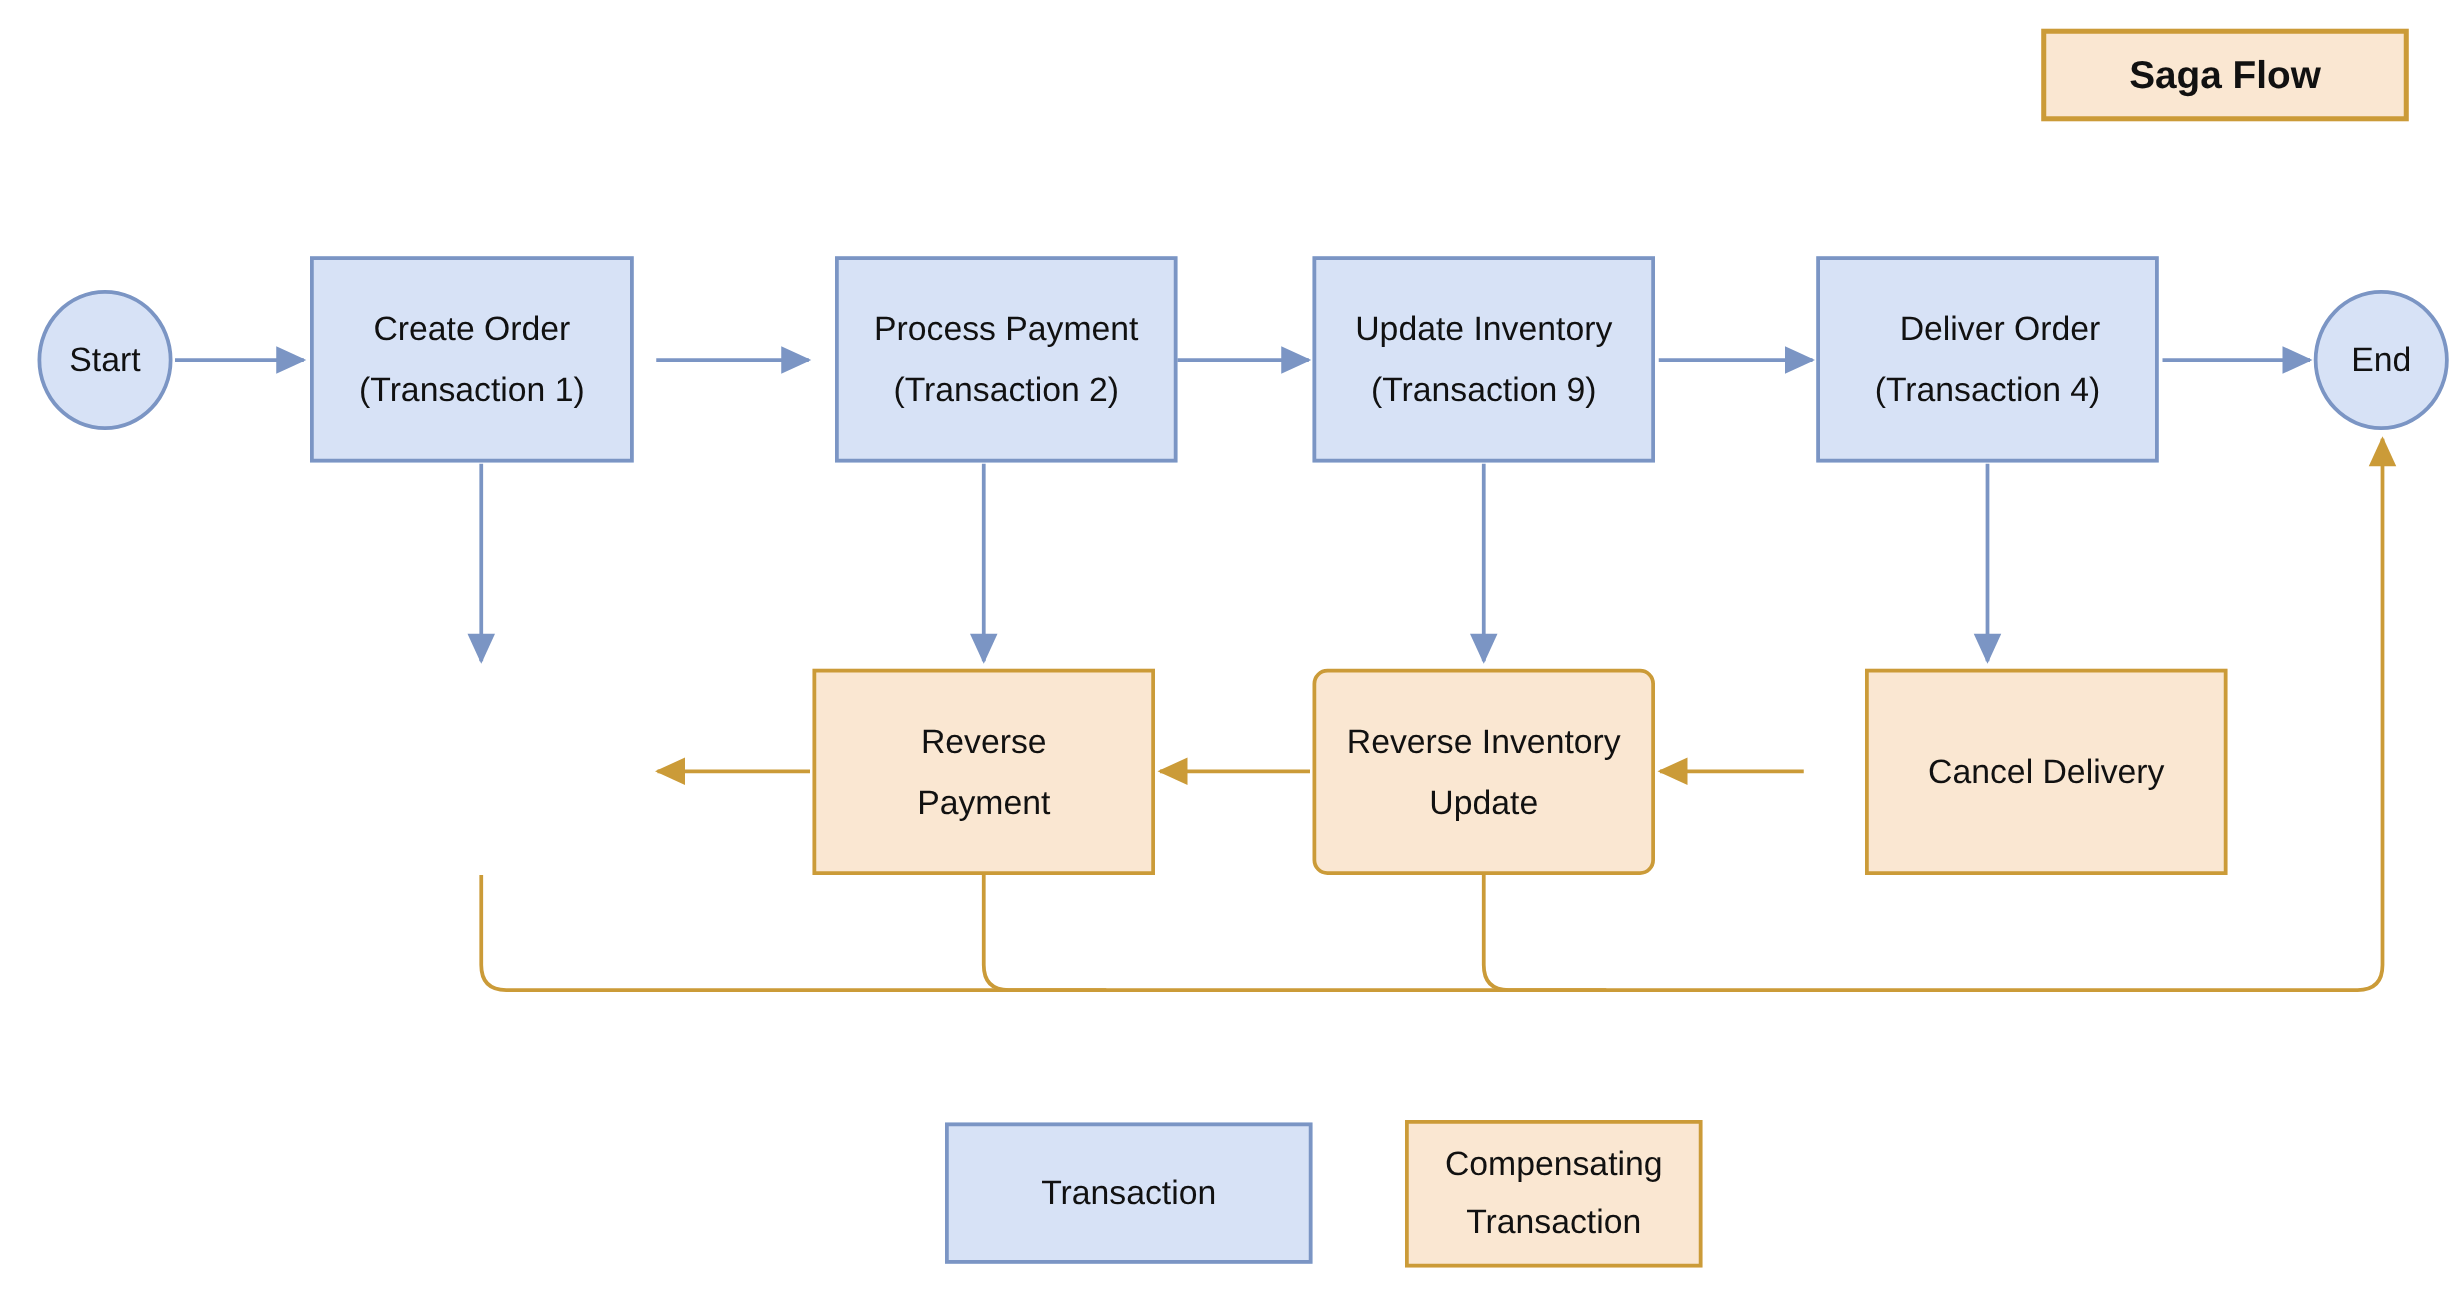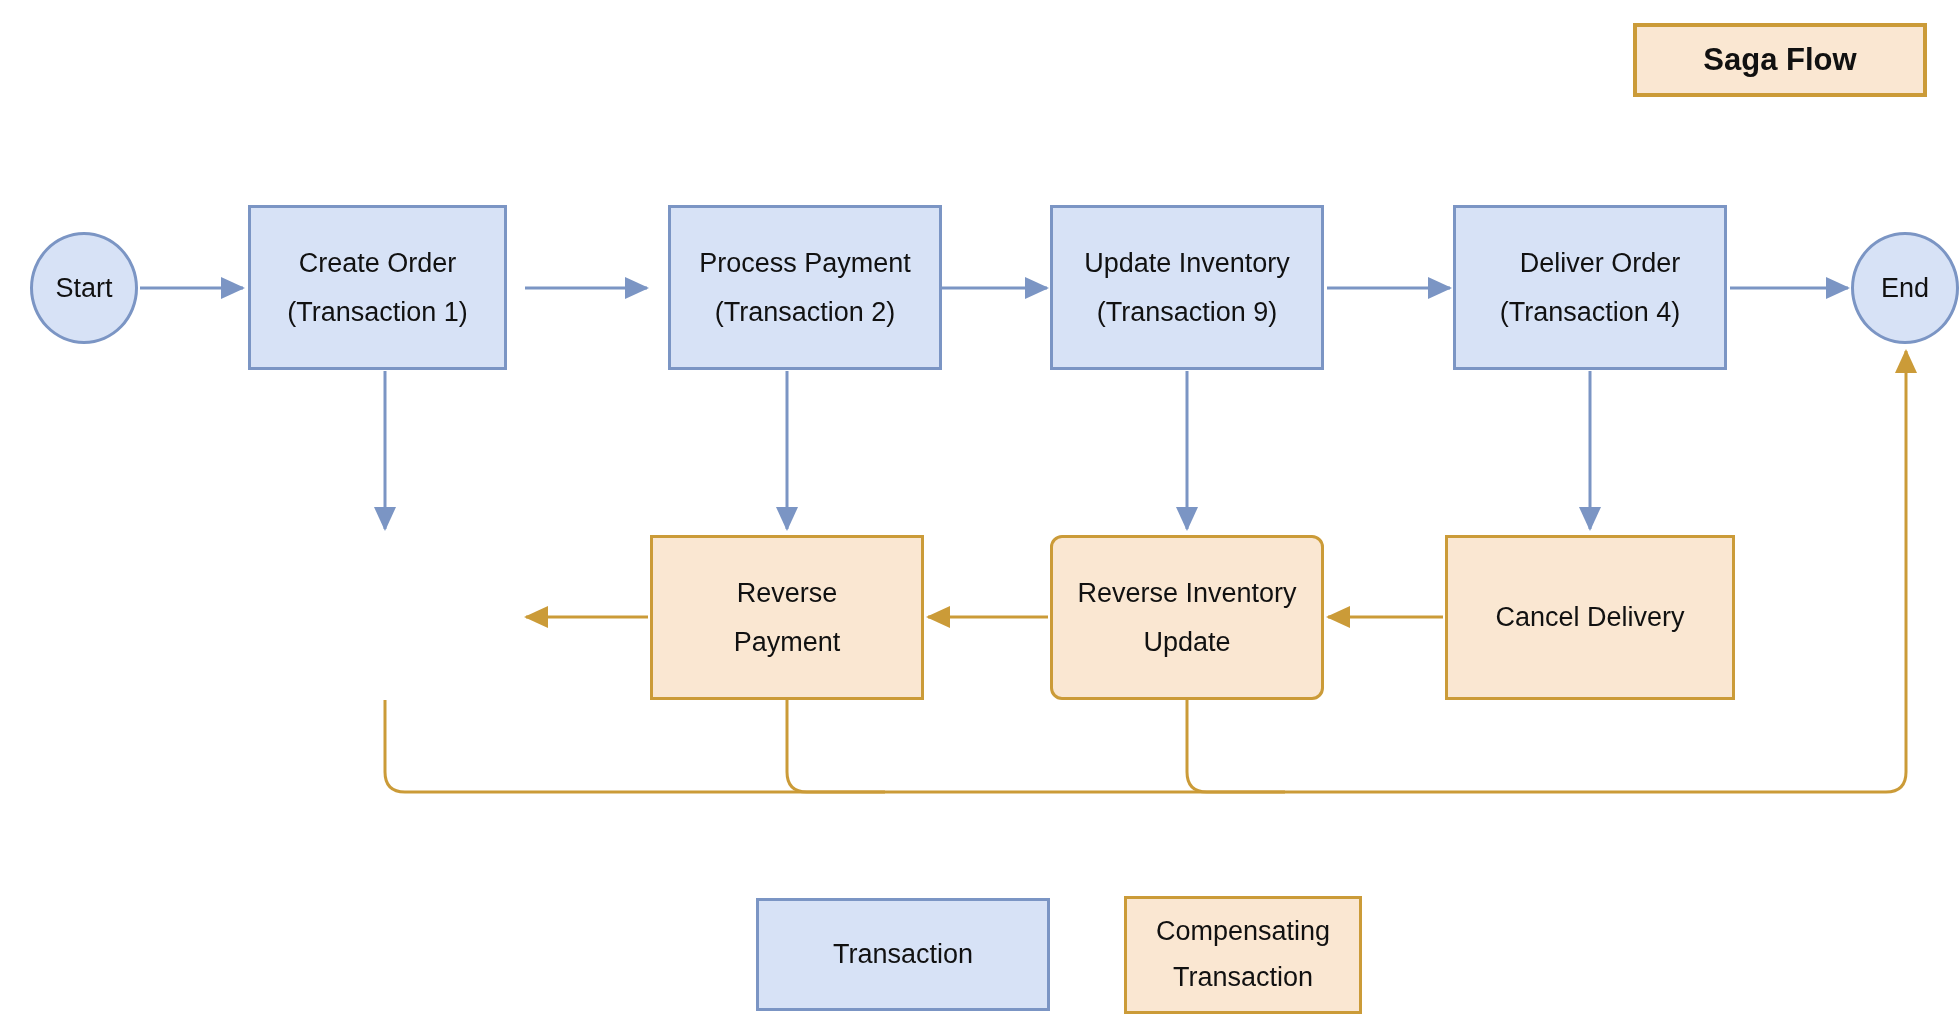--- a/index.html
+++ b/index.html
@@ -72,19 +72,19 @@
 (Transaction 2)</div>
   <div class="node blue" style="left:1050px;top:205px;width:274px;height:165px;">Update Inventory
 (Transaction 9)</div>
   <div class="node blue" style="left:1453px;top:205px;width:274px;height:165px;text-align:right;">Deliver Order
 (Transaction 4)</div>
 
   <div class="node tan" style="left:650px;top:535px;width:274px;height:165px;">Reverse
 Payment</div>
   <div class="node tan" style="left:1050px;top:535px;width:274px;height:165px;border-radius:12px;">Reverse Inventory
 Update</div>
-  <div class="node tan" style="left:1445px;top:535px;width:290px;height:165px;">Cancel Delivery</div>
+  <div class="node tan" style="left:1492px;top:535px;width:290px;height:165px;">Cancel Delivery</div>
 
   <div class="node blue legend-box" style="left:756px;top:898px;width:294px;height:113px;">Transaction</div>
   <div class="node tan legend-box" style="left:1124px;top:896px;width:238px;height:118px;">Compensating
 Transaction</div>
 
 </div>
 
 </body></html>

